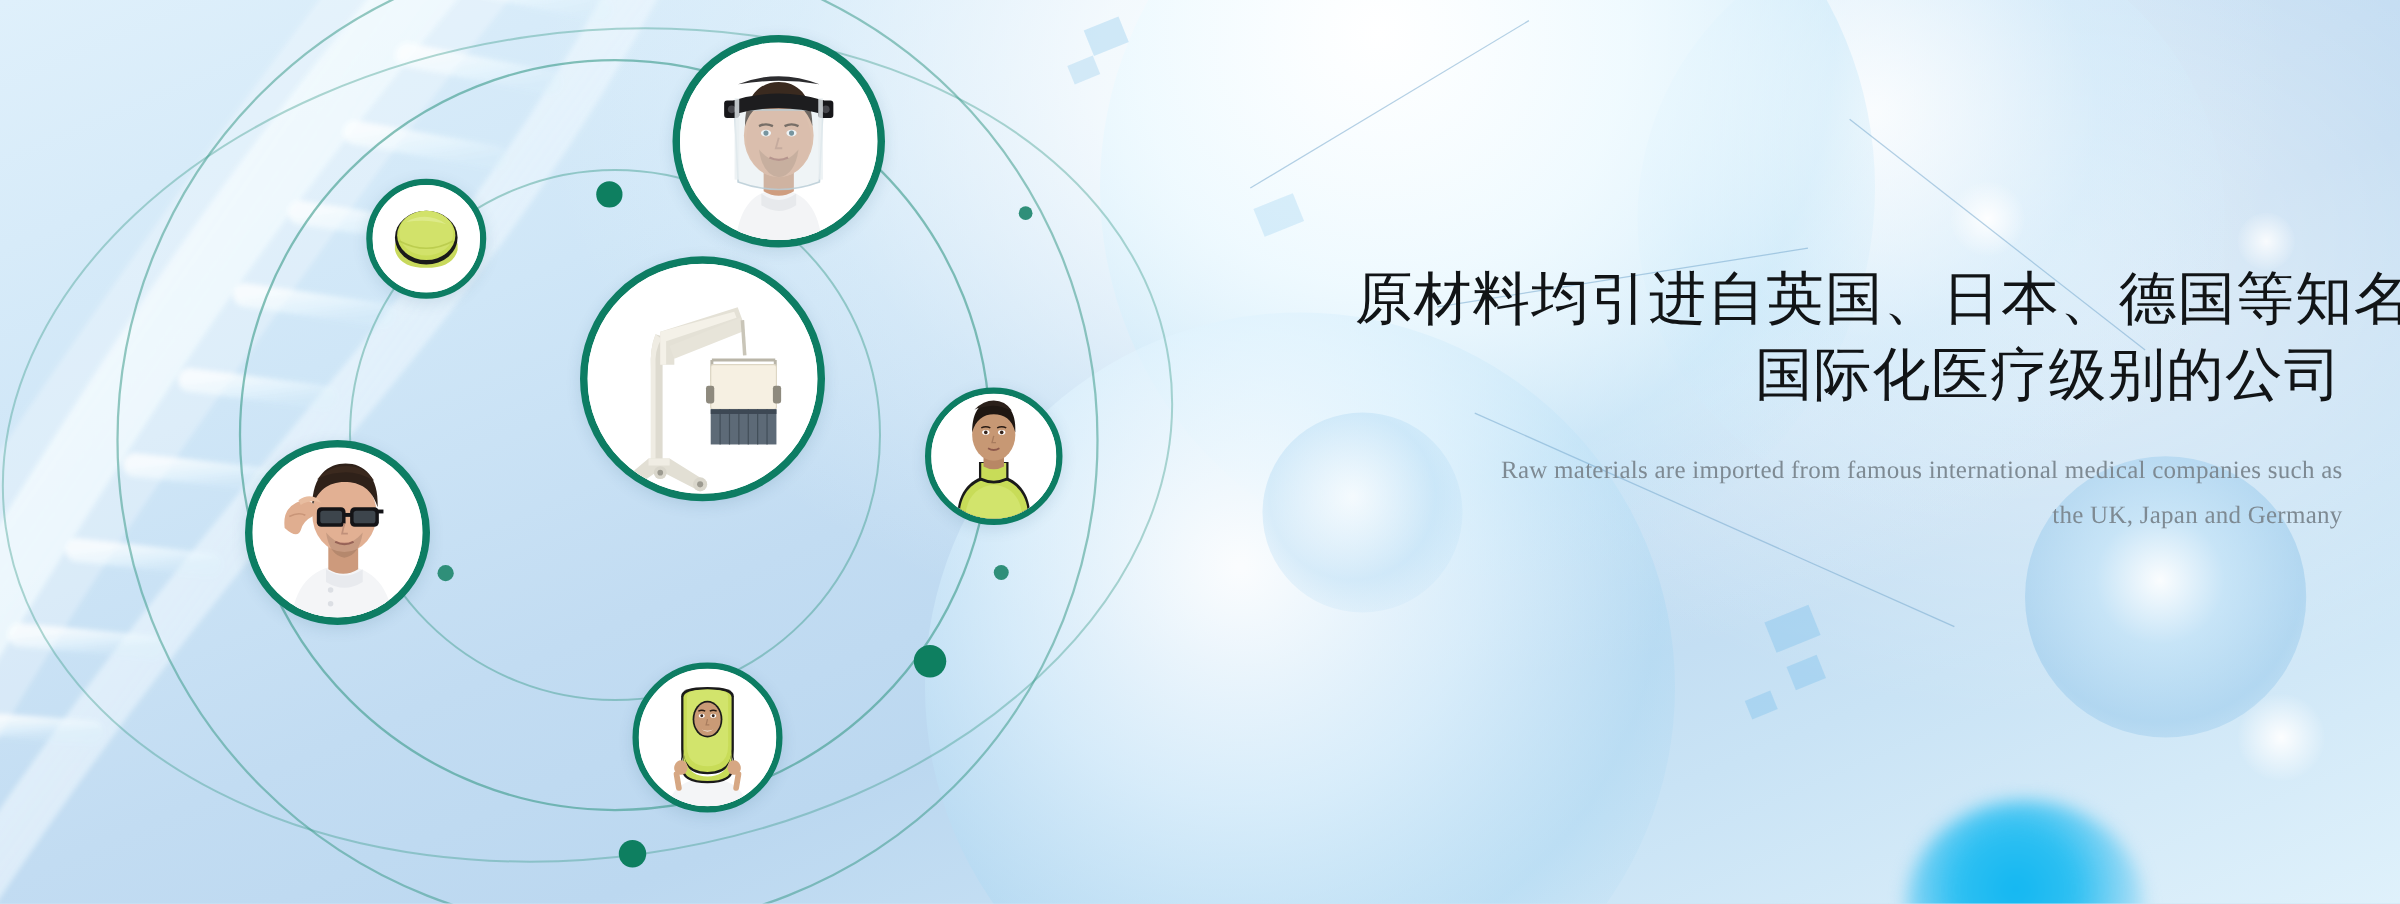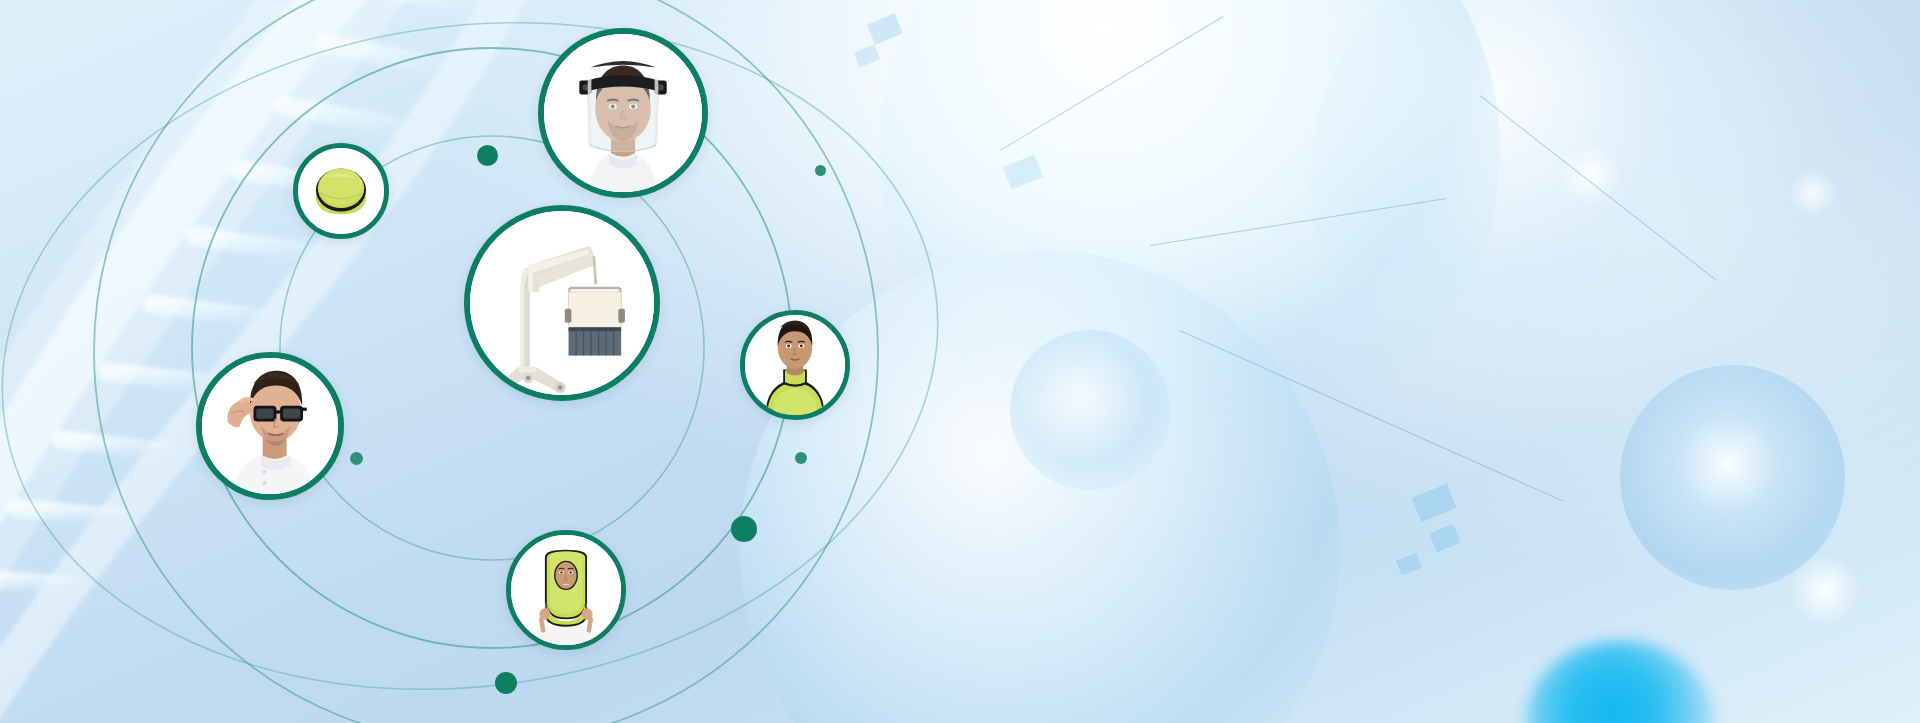--- a/index.html
+++ b/index.html
@@ -368,14 +368,24 @@
     </svg>
   </div>
 
   <div class="dot" style="left:477px; top:145px; width:21px; height:21px;"></div>
   <div class="dot" style="left:350px; top:452px; width:13px; height:13px; background:#2f8f79;"></div>
   <div class="dot" style="left:795px; top:452px; width:12px; height:12px; background:#2f8f79;"></div>
   <div class="dot" style="left:731px; top:516px; width:26px; height:26px;"></div>
   <div class="dot" style="left:495px; top:672px; width:22px; height:22px;"></div>
   <div class="dot" style="left:815px; top:165px; width:11px; height:11px; background:#2f8f79;"></div>
 
+  <div class="copy">
+    <div class="headline">
+      <span class="l1">原材料均引进自英国、日本、德国等知名</span>
+      <span class="l2">国际化医疗级别的公司</span>
+    </div>
+    <div class="subcopy">
+      <span class="s1">Raw materials are imported from famous international medical companies such as</span>
+      <span class="s2">the UK, Japan and Germany</span>
+    </div>
+  </div>
 
 </div>
 
 </body></html>

